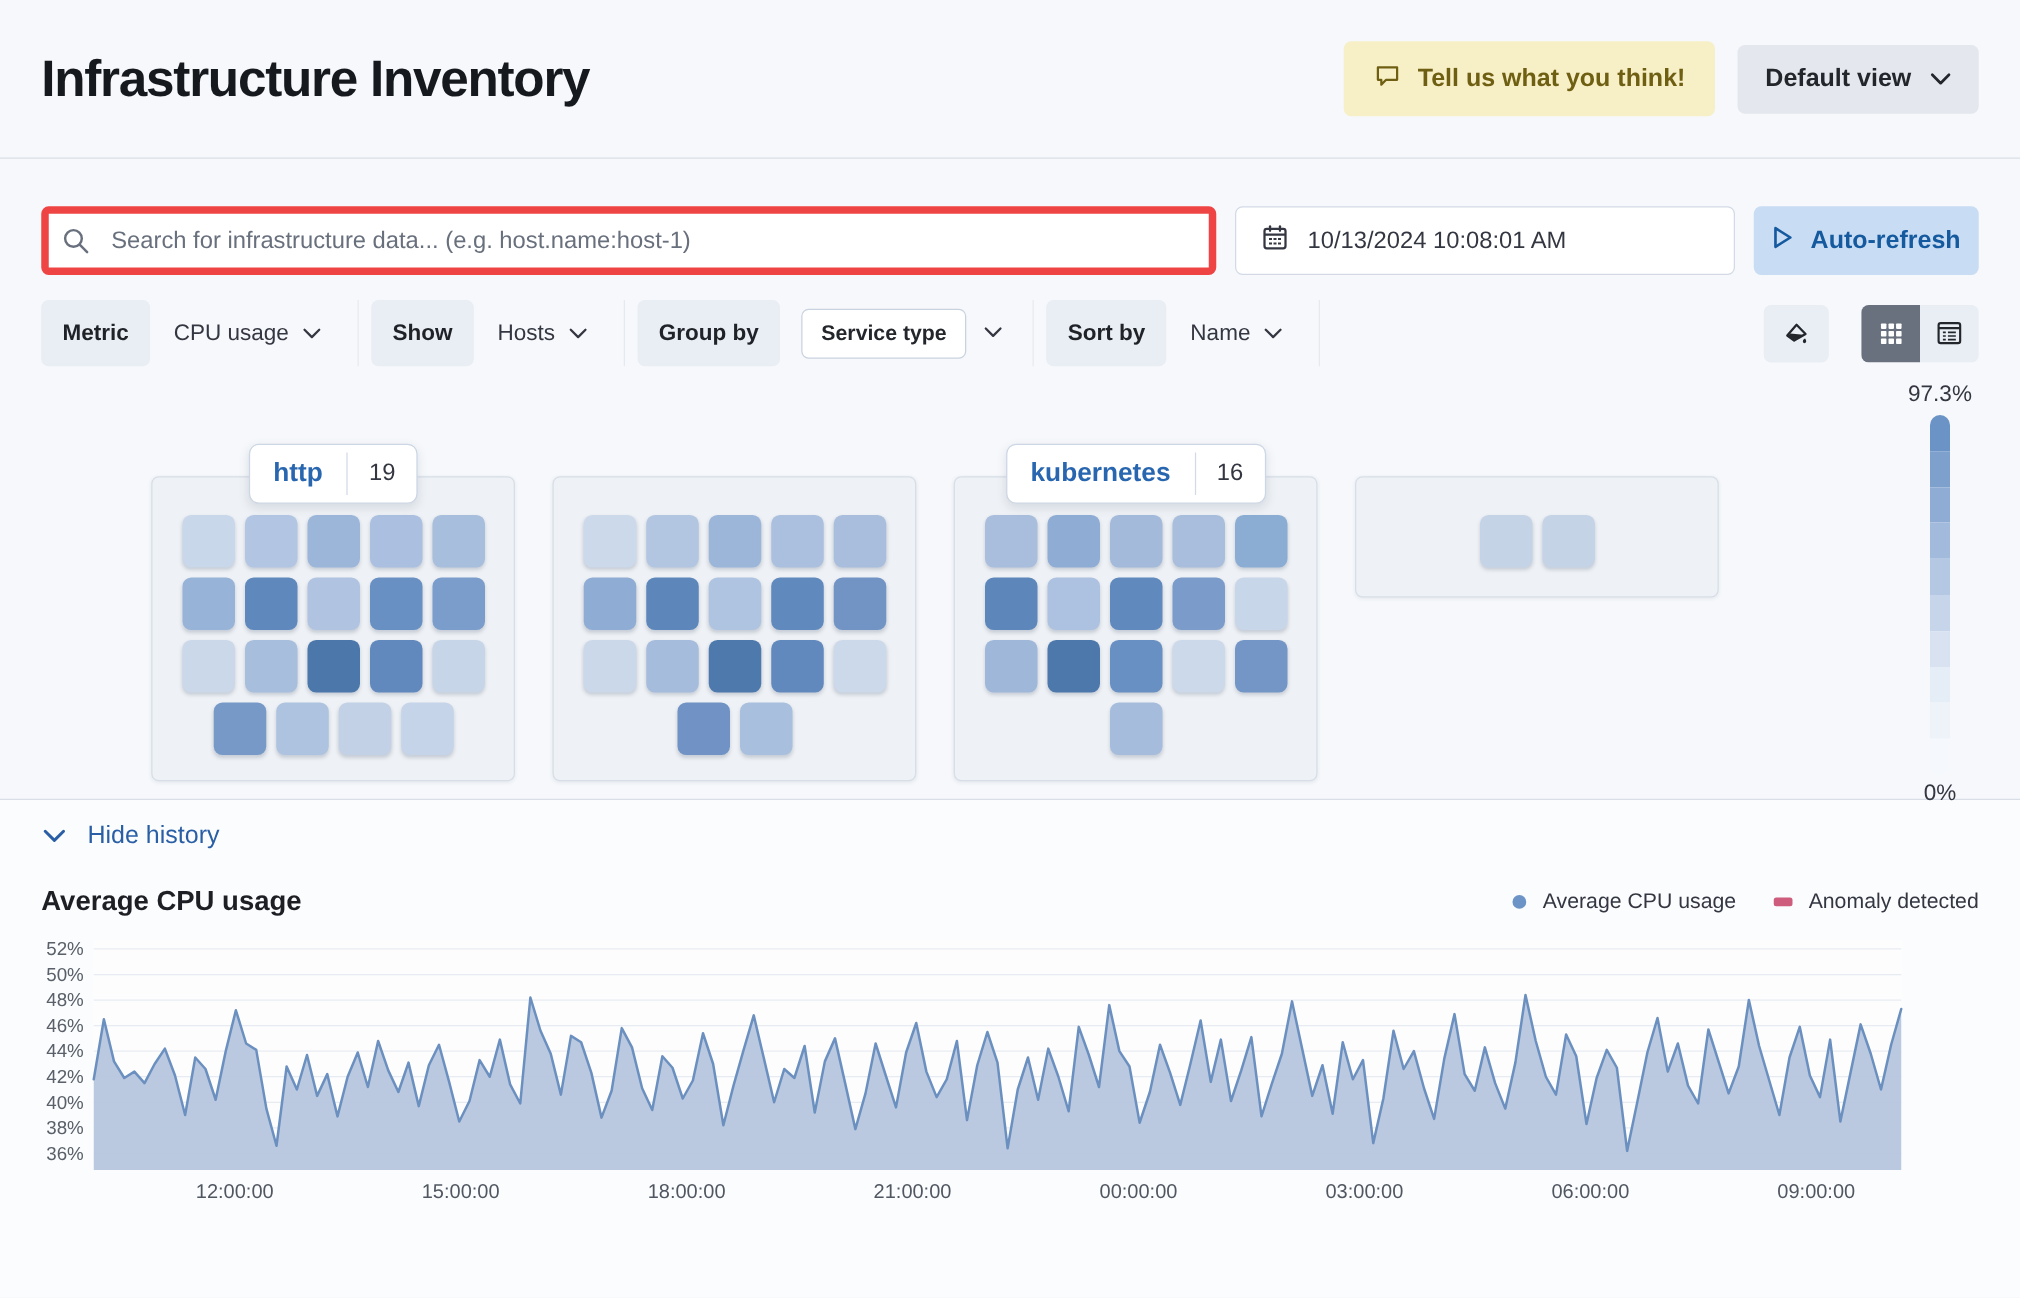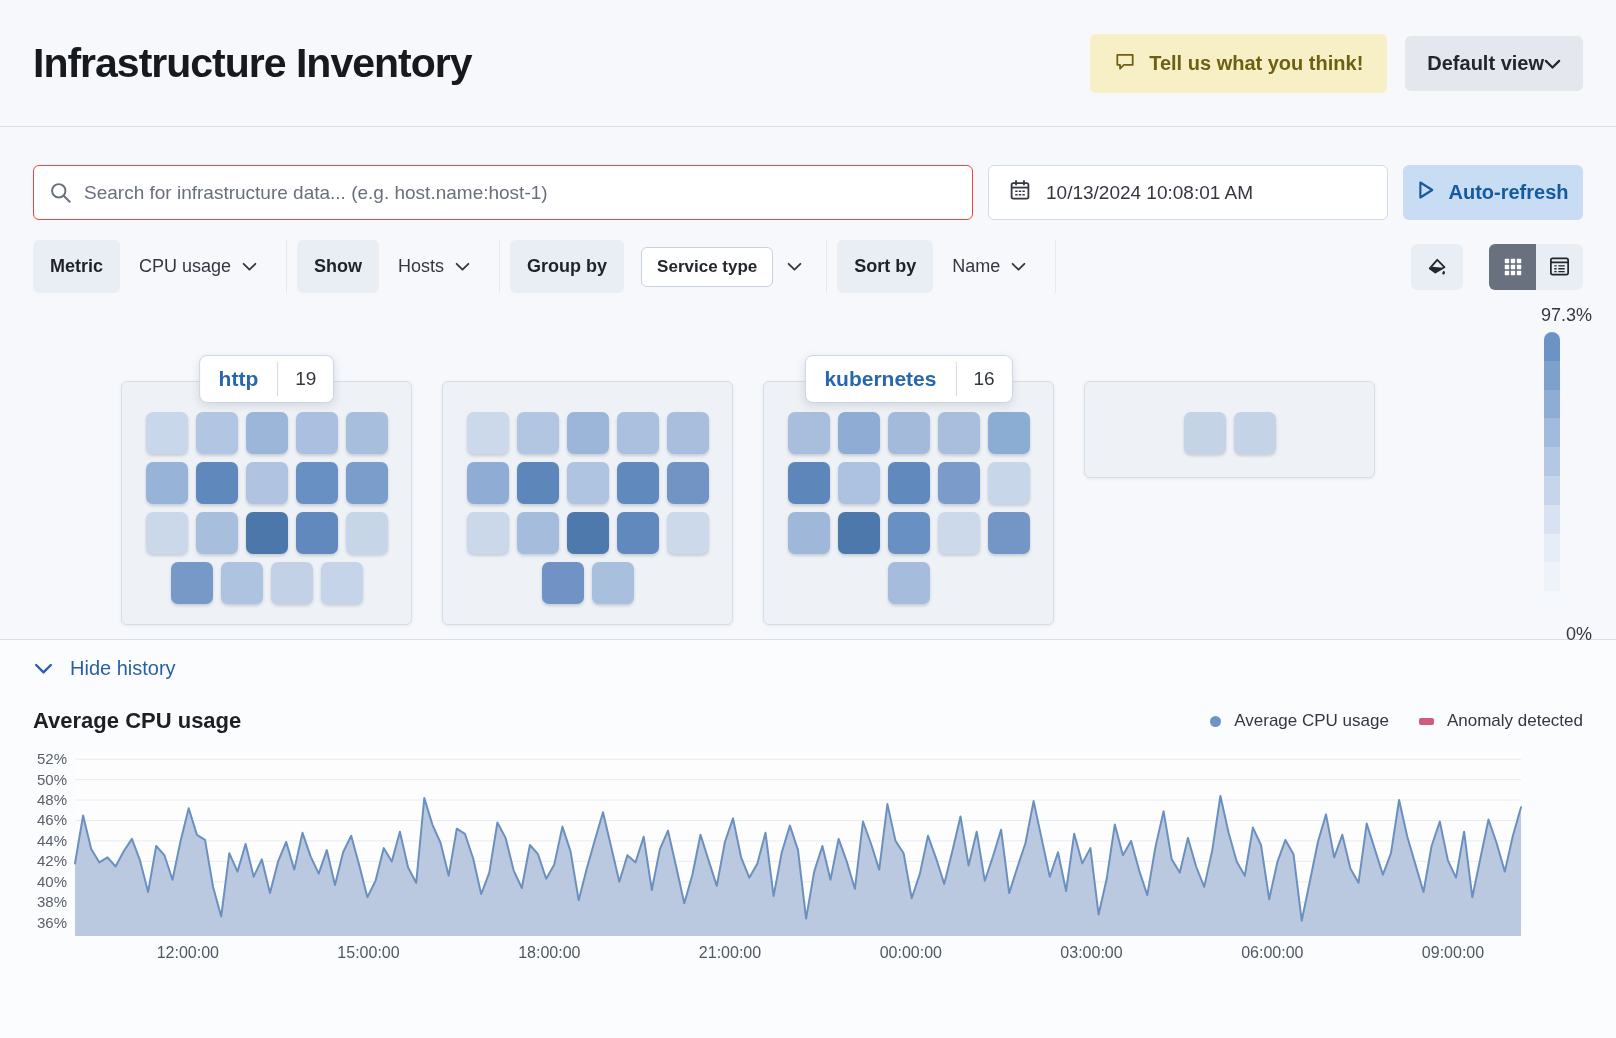--- a/index.html
+++ b/index.html
@@ -7,26 +7,26 @@
     font-family:"Liberation Sans", sans-serif; background:#f6f8fb; color:#343741; }
 
   
   .header { height:127px; padding:0 33px; display:flex; align-items:center;
     justify-content:space-between; border-bottom:1px solid #d9dfe7; }
   .page-title { font-size:41px; font-weight:800; letter-spacing:-1px; color:#16191e; }
   .hdr-right { display:flex; gap:18px; align-items:center; }
   .feedback-btn { background:#f7efc6; color:#6f5f13; font-weight:700; font-size:20px;
     border:none; border-radius:6px; padding:16px 24px; display:flex; gap:13px; align-items:center; cursor:pointer; }
   .view-btn { background:#e4e7ed; color:#23262b; font-weight:700; font-size:20px;
-    border:none; border-radius:6px; padding:16px 22px; display:flex; gap:0; align-items:center; cursor:pointer; }
+    border:none; border-radius:6px; padding:16px 22px; display:flex; gap:15px; align-items:center; cursor:pointer; }
 
   
   .toolbar { margin:38px 33px 0; display:flex; gap:15px; }
   .search-wrap { flex:1; position:relative; }
-  .search-input { width:100%; height:55px; border:1px solid #ef4444; border-radius:6px;
+  .search-input { width:100%; height:55px; border:6px solid #ef4444; border-radius:6px;
     background:#fff; padding:0 16px 0 50px; font-size:19px; color:#343741;
     font-family:"Liberation Sans", sans-serif; }
   .search-input::placeholder { color:#69707d; }
   .search-icon { position:absolute; left:16px; top:16px; }
   .datepicker { width:400px; height:55px; background:#fff; border:1px solid #d3dae6;
     border-radius:6px; display:flex; align-items:center; gap:14px; padding:0 19px;
     font-size:19px; color:#343741; cursor:pointer; }
   .auto-refresh { width:180px; height:55px; background:#c8dcf3; color:#155a9e;
     font-weight:700; font-size:20px; border:none; border-radius:6px; display:flex;
     gap:13px; align-items:center; justify-content:center; cursor:pointer; }
@@ -63,21 +63,21 @@
     background:#fff; border:1px solid #cdd6e4; border-radius:8px; display:flex;
     align-items:stretch; box-shadow:0 3px 8px rgba(100,116,139,.18); white-space:nowrap; }
   .group-pill .gname { color:#2866b0; font-weight:700; font-size:21px; padding:11px 19px; cursor:pointer; }
   .group-pill .gdiv { width:1px; background:#d3dae6; margin:6px 0; }
   .group-pill .gcount { color:#343741; font-size:19px; padding:12px 17px; display:flex; align-items:center;}
   .cell-rows { padding-top:30px; display:flex; flex-direction:column; gap:8px; align-items:center; }
   .cell-row { display:flex; gap:8px; justify-content:center; }
   .host-cell { width:42px; height:42px; border-radius:7px; cursor:pointer;
     box-shadow:0 2px 3px rgba(100,116,139,.28); }
 
-  .scale-legend { position:absolute; right:24px; top:12px; width:80px; text-align:right; }
+  .scale-legend { position:absolute; right:24px; top:12px; width:80px; text-align:center; }
   .scale-max, .scale-min { font-size:18px; color:#343741; }
   .scale-bar { width:16px; height:288px; margin:6px auto 4px; border-radius:8px;
     overflow:hidden; display:flex; flex-direction:column; }
   .scale-bar div { flex:1; }
 
   
   .history-wrap { border-top:1px solid #d9dfe7; background:#fbfcfe; height:399px; }
   .history-toggle { display:flex; align-items:center; gap:17px; padding:17px 33px 14px 34px;
     color:#2a5fa5; font-size:20px; font-weight:500; cursor:pointer; }
   .chart-head { display:flex; justify-content:space-between; align-items:center;

